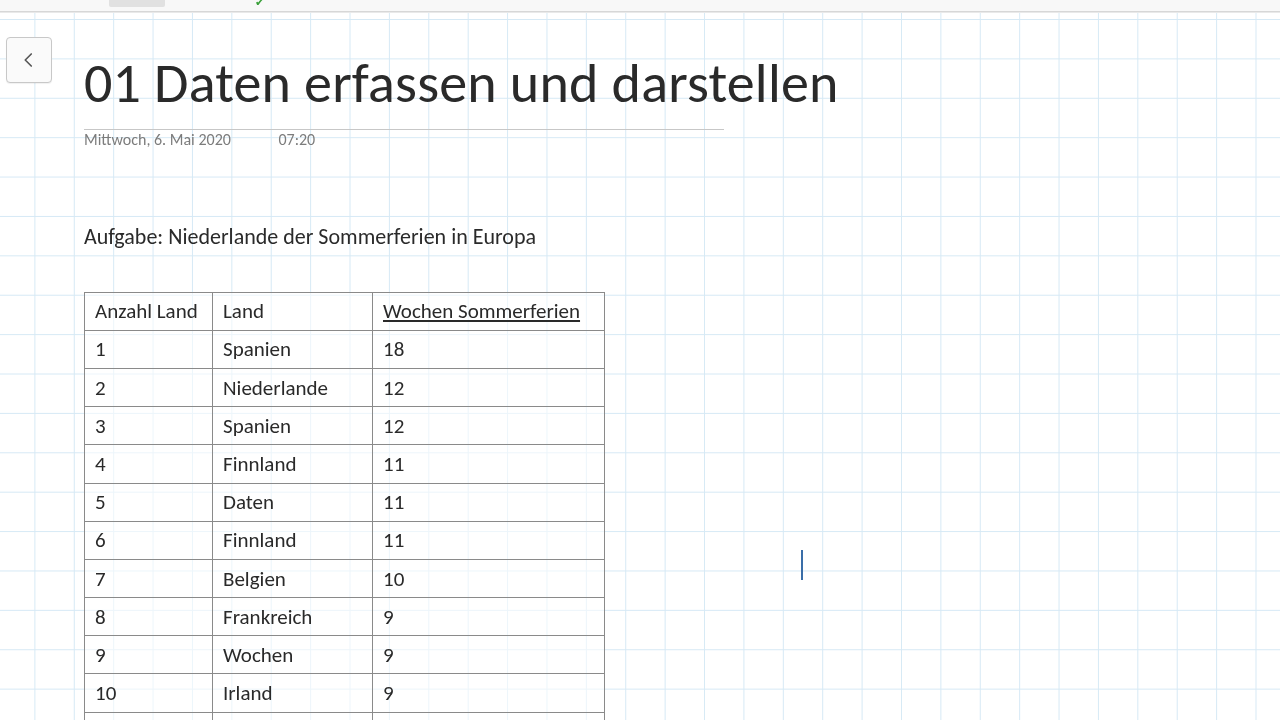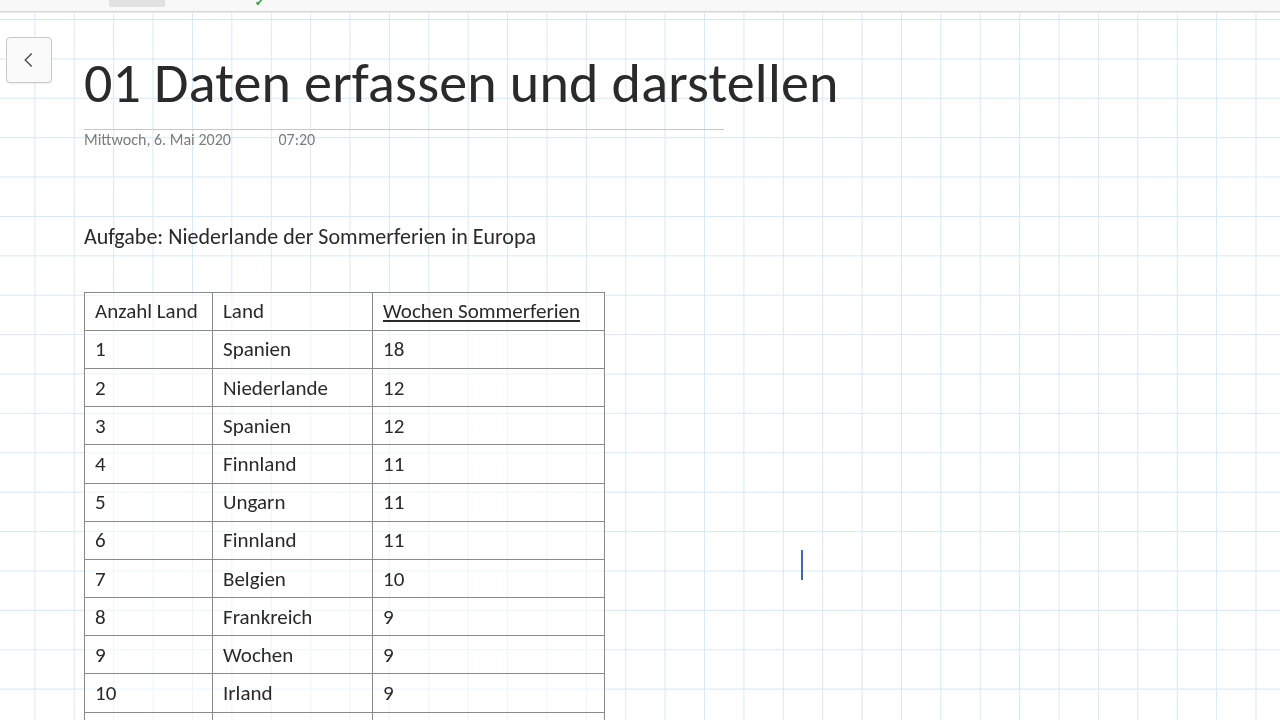--- a/index.html
+++ b/index.html
@@ -167,21 +167,21 @@
             <td>Spanien</td>
             <td>12</td>
           </tr>
           <tr>
             <td>4</td>
             <td>Finnland</td>
             <td>11</td>
           </tr>
           <tr>
             <td>5</td>
-            <td>Ungarn</td>
+            <td>Daten</td>
             <td>11</td>
           </tr>
           <tr>
             <td>6</td>
             <td>Finnland</td>
             <td>11</td>
           </tr>
           <tr>
             <td>7</td>
             <td>Belgien</td>

